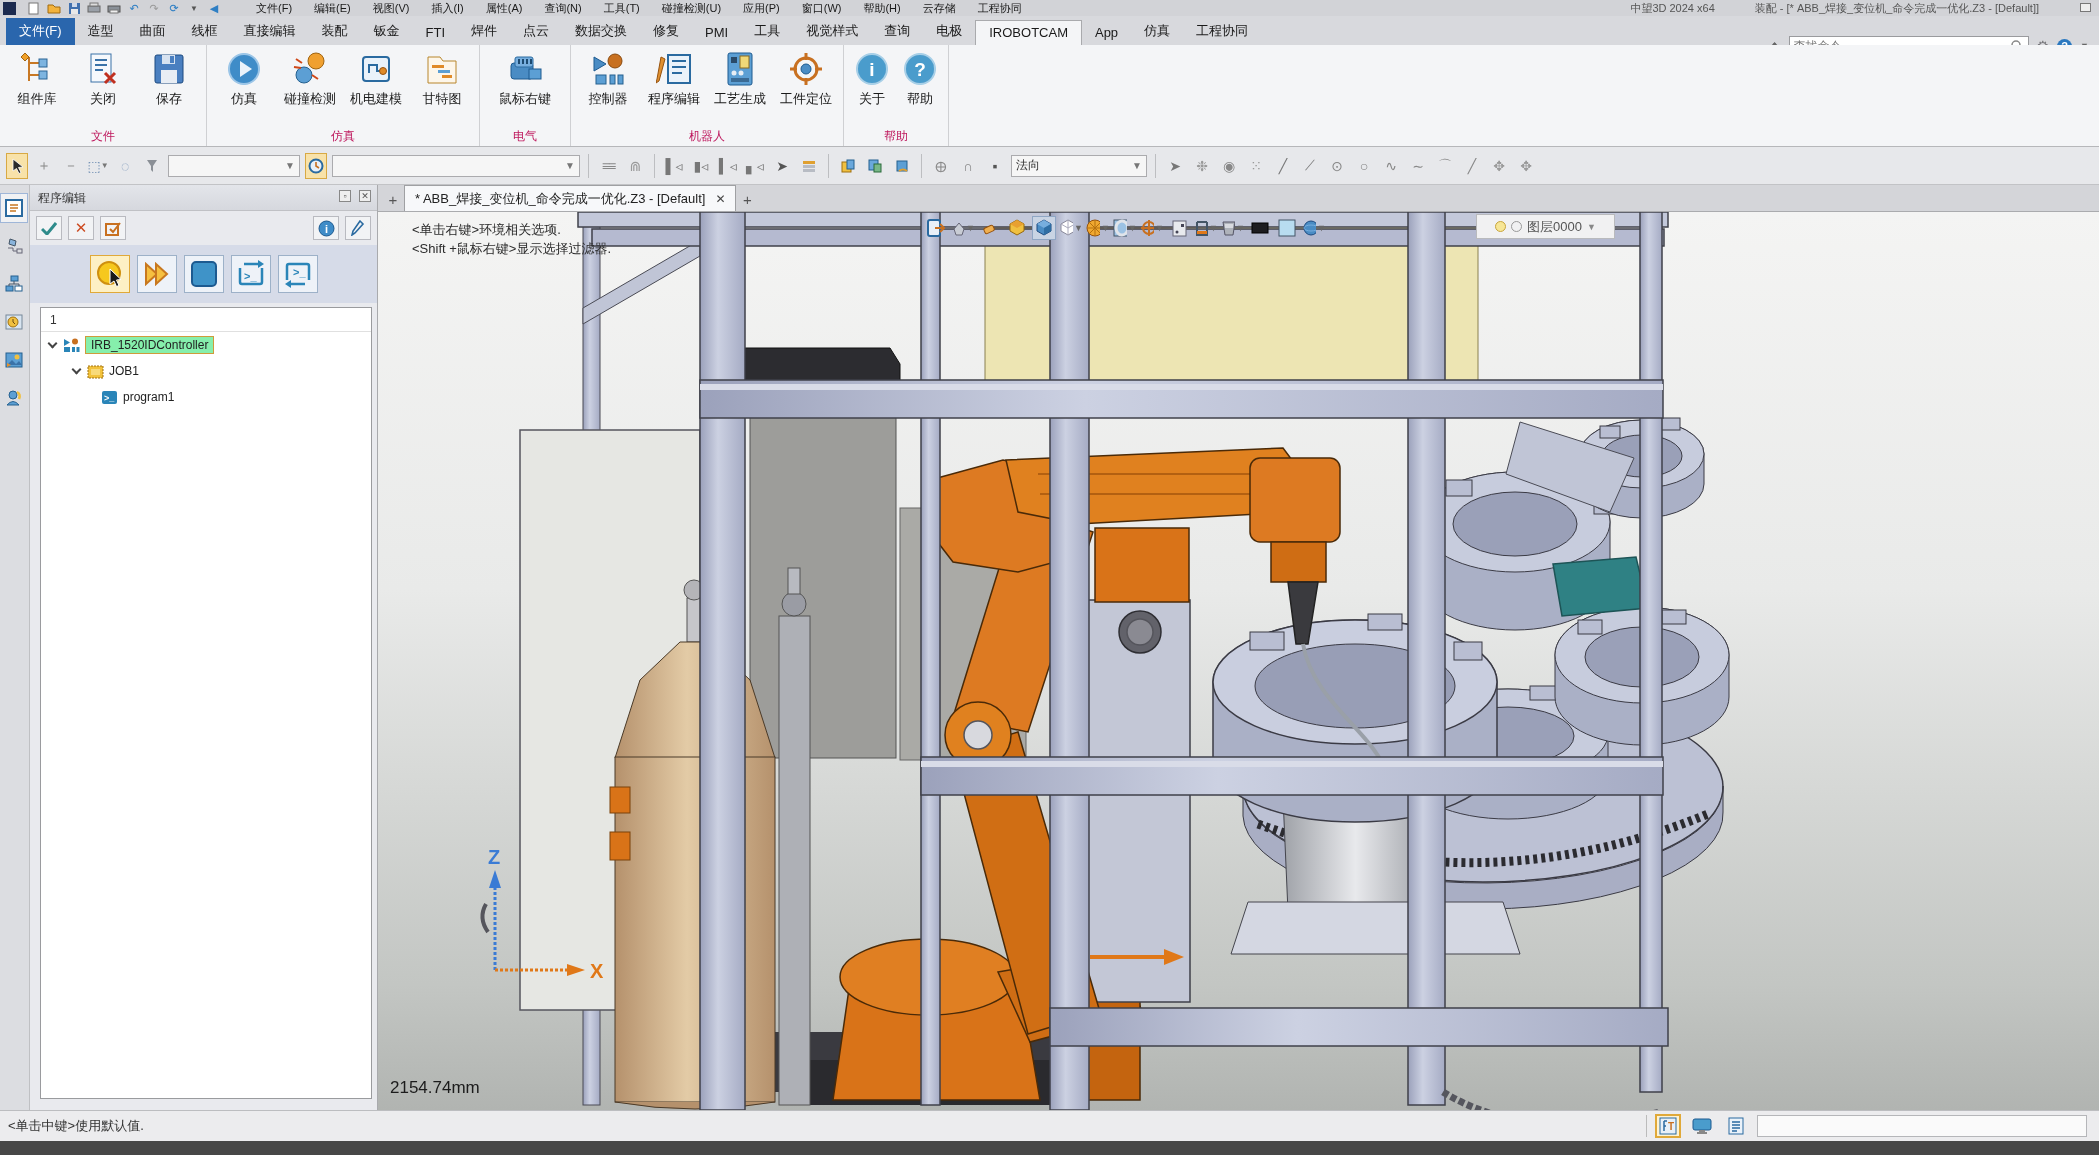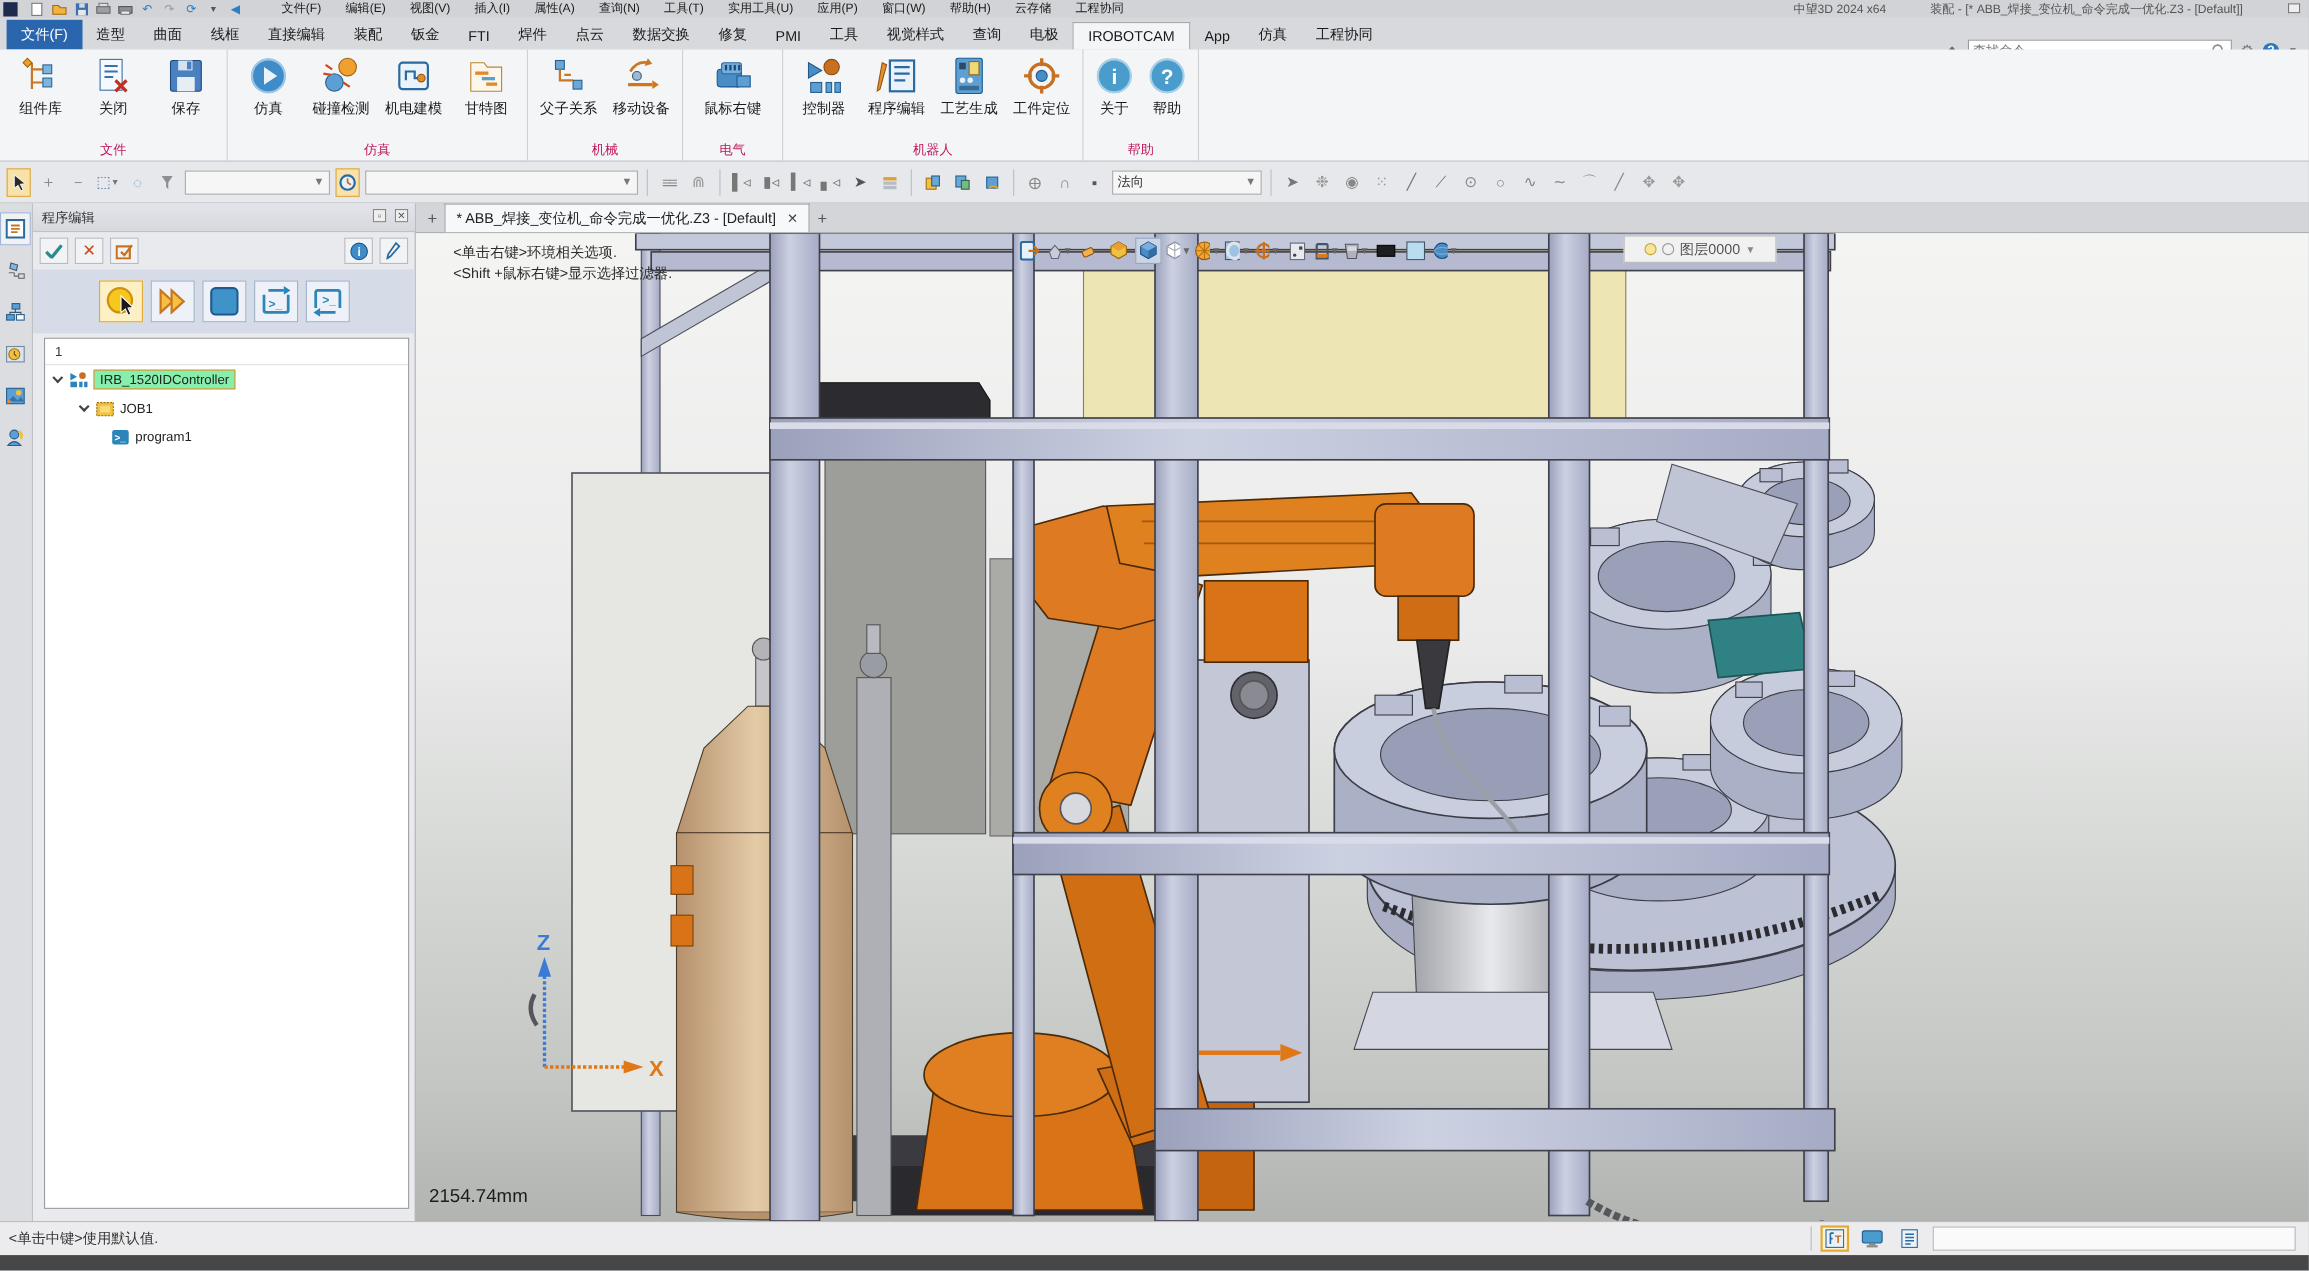--- a/index.html
+++ b/index.html
@@ -139,21 +139,21 @@
       <span class="qi" style="color:#2f7fc4;">◀</span>
     </div>
     <div class="menus">
       <span class="mi">文件(F)</span>
       <span class="mi">编辑(E)</span>
       <span class="mi">视图(V)</span>
       <span class="mi">插入(I)</span>
       <span class="mi">属性(A)</span>
       <span class="mi">查询(N)</span>
       <span class="mi">工具(T)</span>
-      <span class="mi">实用工具(U)</span>
+      <span class="mi">碰撞检测(U)</span>
       <span class="mi">应用(P)</span>
       <span class="mi">窗口(W)</span>
       <span class="mi">帮助(H)</span>
       <span class="mi">云存储</span>
       <span class="mi">工程协同</span>
     </div>
     <div class="titles">
       <span>中望3D 2024 x64</span>
       <span>装配 - [* ABB_焊接_变位机_命令完成一优化.Z3 - [Default]]</span>
     </div>
@@ -262,43 +262,20 @@
               <rect x="8" y="14" width="12" height="3" fill="#e08a28"></rect>
               <rect x="14" y="19" width="12" height="3" fill="#5c9fd4"></rect>
               <rect x="18" y="24" width="10" height="3" fill="#e08a28"></rect>
             </svg>
           <span class="lbl">甘特图</span>
         </div>
       </div>
       <div class="gname">仿真</div>
     </div>
 
-    <div class="rgroup">
-      <div class="rbtns">
-        <div class="rbtn">
-          <svg>
-              <rect x="6" y="4" width="8" height="8" fill="#6aa8dc" stroke="#25608f"></rect>
-              <rect x="22" y="22" width="8" height="8" fill="#6aa8dc" stroke="#25608f"></rect>
-              <path d="M10 12 v10 h12 M14 17 h6" stroke="#c87824" stroke-width="2" fill="none"></path>
-            </svg>
-          <span class="lbl">父子关系</span>
-        </div>
-        <div class="rbtn">
-          <svg>
-              <path d="M8 14 q6 -10 16 -8" stroke="#c87824" stroke-width="2.5" fill="none"></path>
-              <path d="M24 2 l4 5 -7 2 z" fill="#c87824"></path>
-              <path d="M6 26 h22" stroke="#d07818" stroke-width="3"></path>
-              <path d="M28 22 l6 4 -6 4 z" fill="#d07818"></path>
-              <circle cx="14" cy="18" r="4" fill="#9ab8d8" stroke="#456"></circle>
-            </svg>
-          <span class="lbl">移动设备</span>
-        </div>
-      </div>
-      <div class="gname">机械</div>
-    </div>
 
     <div class="rgroup">
       <div class="rbtns">
         <div class="rbtn" style="width:78px">
           <svg>
               <rect x="4" y="12" width="22" height="16" rx="3" fill="#4a8cc4" stroke="#1d5a90"></rect>
               <rect x="8" y="6" width="18" height="10" rx="2" fill="#77aede" stroke="#2a6aa0"></rect>
               <rect x="11" y="8" width="2" height="5" fill="#1d4a70"></rect>
               <rect x="15" y="8" width="2" height="5" fill="#1d4a70"></rect>
               <rect x="19" y="8" width="2" height="5" fill="#1d4a70"></rect>

